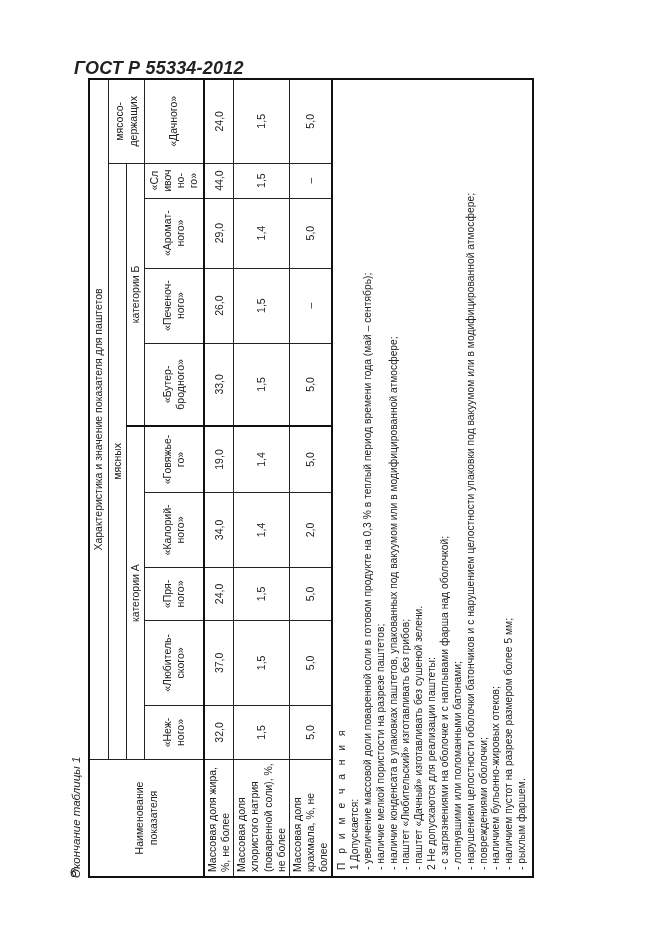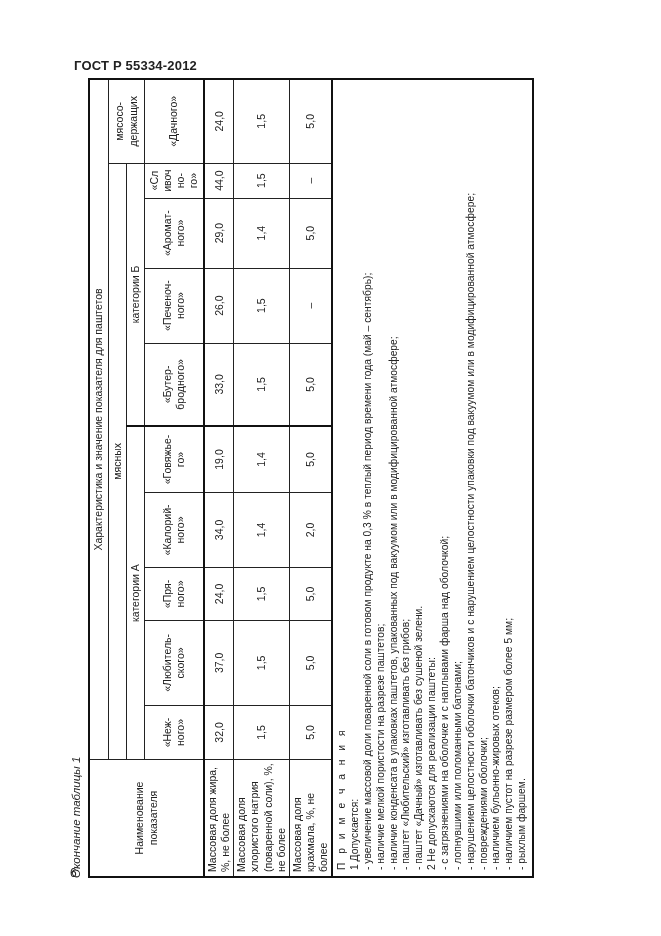--- a/index.html
+++ b/index.html
@@ -1,18 +1,18 @@
 <!DOCTYPE html>
 <html><head>
 <meta charset="utf-8">
 <style>
   html, body { margin:0; padding:0; background:#fff; }
   body { width:661px; height:936px; position:relative; overflow:hidden;
          font-family:"Liberation Sans", sans-serif; color:#222; }
-  .doc-header { position:absolute; left:74px; top:58px; font-weight:bold; font-size:13px; letter-spacing:0.2px; }
+  .doc-header { position:absolute; left:74px; top:58px; font-weight:bold; font-size:18px; letter-spacing:0.2px;font-style:italic; }
   .page-number { position:absolute; left:70px; top:866px; font-size:12px; }
   
   .rot { position:absolute; width:800px; height:440px; left:70px; top:878px;
          transform-origin:0 0; transform:rotate(-90deg); }
   .caption { position:absolute; left:0; top:0; height:18px; font-size:11.5px; font-style:italic; }
   table.main { position:absolute; left:0; top:18px; width:800px; border-collapse:collapse;
                font-size:10.5px; border:2.5px solid #111; }
   table.main td { border:1px solid #222; text-align:center; vertical-align:middle; padding:1px 2px; line-height:1.25; }
   td.name-col { text-align:left !important; padding-left:4px !important; width:110px; }
   td.hdr-name { width:110px; }

